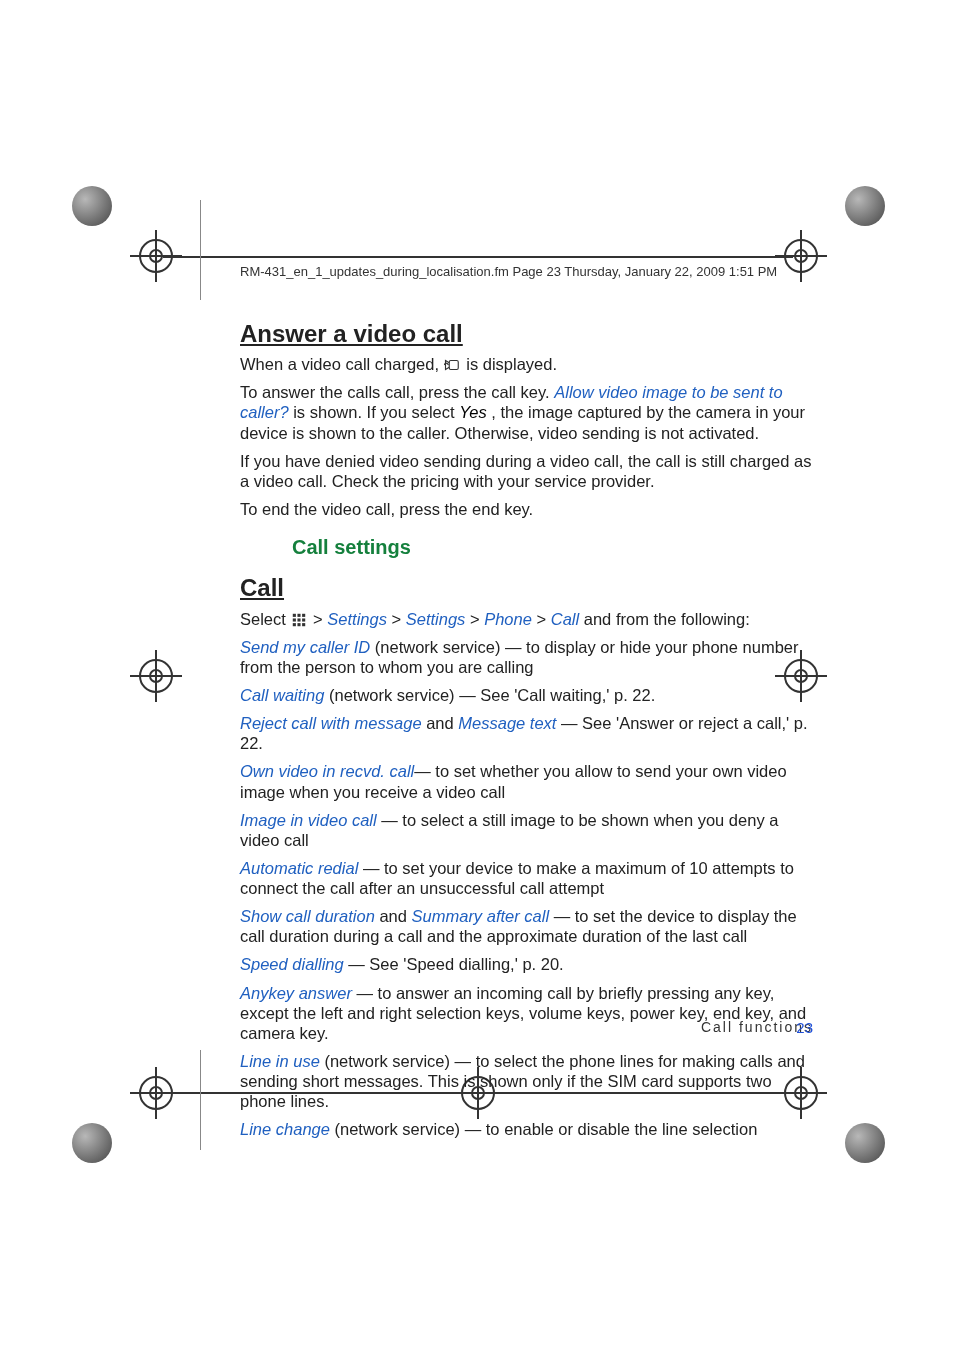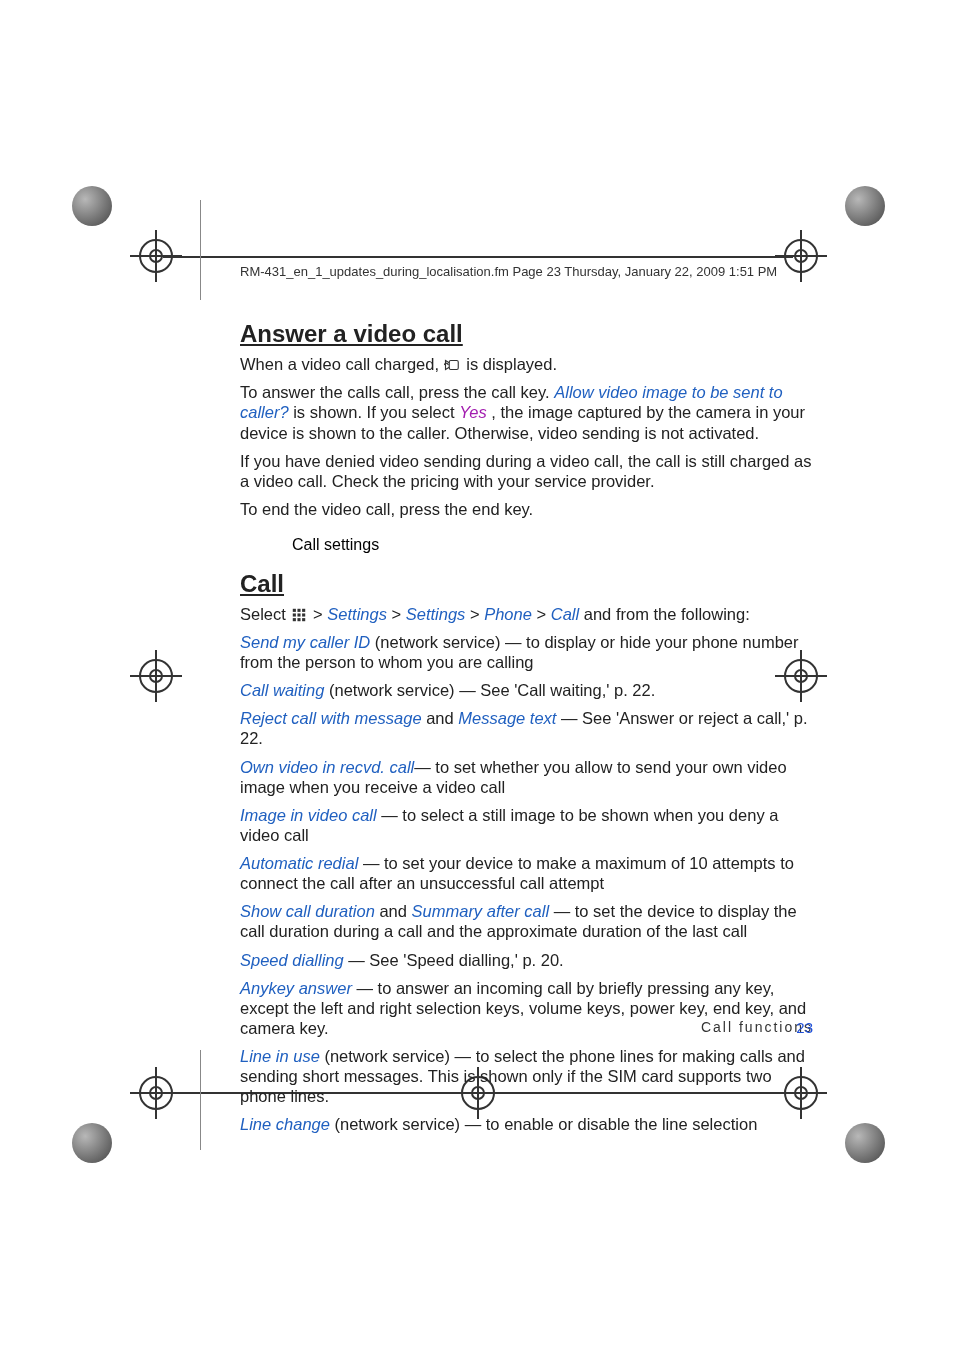--- a/index.html
+++ b/index.html
@@ -25,28 +25,28 @@
     margin-bottom: 39px;
   }
   .sub-heading {
     font-size: 24px;
     font-weight: 700;
     text-decoration: underline;
     margin-bottom: 6px;
     margin-top: 14px;
   }
   .section-heading {
-    font-size: 16px;
-    font-weight: 400;
-    color: #000000;
+    font-size: 20px;
+    font-weight: 700;
+    color: #15803d;
     margin: 16px 0 6px 52px;
   }
   .para { margin-bottom: 8px; }
   .blue-italic { color: #2060c0; font-style: italic; }
-  .blue2-italic { color: #a21caf; font-style: italic; }
+  .blue2-italic { color: #000000; font-style: italic; }
   .footer {
     position: absolute;
     left: 0;
     width: 573px;
     top: 755px;
     text-align: right;
     font-size: 14px;
     letter-spacing: 2px;
     color: #333;
   }

